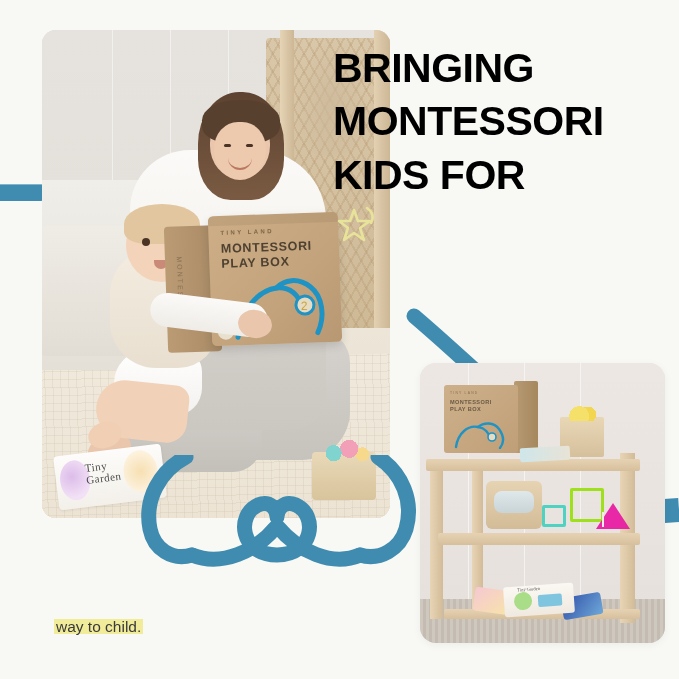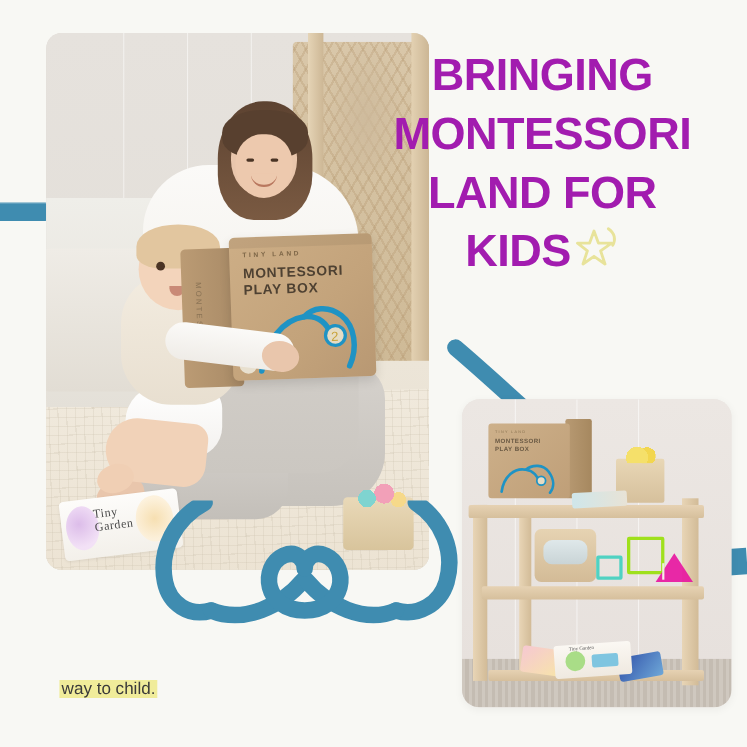--- a/index.html
+++ b/index.html
@@ -262,22 +262,22 @@
   .ip-bk3{position:absolute;left:142px;top:232px;width:40px;height:22px;
     background:linear-gradient(135deg,#2f4fa8,#6fa8d8);border-radius:3px;transform:rotate(-10deg);}
 
   
   .ribbon{position:absolute;left:40px;top:455px;width:400px;height:120px;pointer-events:none;}
   .ribbon-diag{position:absolute;left:396px;top:300px;width:120px;height:110px;pointer-events:none;}
 
   
   .headline{
     position:absolute;right:26px;top:42px;width:320px;
-    text-align:center;
-    font-size:41px;line-height:1.30;font-weight:700;color:#a21caf;
+    text-align:left;
+    font-size:41px;line-height:1.30;font-weight:700;color:#000000;
     letter-spacing:-.5px;
   }
   .headline .ln{display:block;white-space:nowrap;}
   .hl-heart{display:inline-block;vertical-align:-4px;margin-right:4px;}
   .hl-star{display:inline-block;vertical-align:-2px;margin-left:4px;}
 
   
   .caption{
     position:absolute;left:54px;top:586px;width:352px;
     font-size:15.5px;line-height:1.75;color:#3a3a3a;
@@ -420,23 +420,23 @@
     <path d="M338 2 C 362 18, 374 46, 366 74 C 360 94, 340 106, 320 100" stroke="#3f8cb0" stroke-width="15" fill="none" stroke-linecap="round"></path>
     <path d="M152 100 C 182 112, 216 96, 236 72" stroke="#3f8cb0" stroke-width="15" fill="none" stroke-linecap="round"></path>
     <path d="M320 100 C 292 112, 258 96, 238 72" stroke="#3f8cb0" stroke-width="15" fill="none" stroke-linecap="round"></path>
     <path d="M237 100 C 200 100, 196 60, 218 50 C 230 45, 237 54, 237 62
              C 237 54, 244 45, 256 50 C 278 60, 274 100, 237 100 Z" fill="none" stroke="#3f8cb0" stroke-width="15" stroke-linejoin="round"></path>
   </svg>
 
   <div class="headline">
     <span class="ln">BRINGING</span>
     <span class="ln">MONTESSORI</span>
-    <span class="ln">LAND FOR</span>
+    <span class="ln">KIDS FOR</span>
     <span class="ln">
-      <span>KIDS</span><svg class="hl-star" width="40" height="40" viewBox="0 0 40 40">
+      <svg class="hl-star" width="40" height="40" viewBox="0 0 40 40">
         <path d="M17 6 L 21 17 L 33 17 L 23 24 L 27 36 L 17 29 L 7 36 L 11 24 L 2 17 L 13 17 Z" fill="none" stroke="#e8e39a" stroke-width="2.6" stroke-linejoin="round"></path>
         <path d="M30 4 C 36 8, 37 14, 34 19" fill="none" stroke="#e8e39a" stroke-width="2.6" stroke-linecap="round"></path>
       </svg>
     </span>
   </div>
 
   <div class="caption">
     <br>
     <span class="hl">way to child.</span>
   </div>

